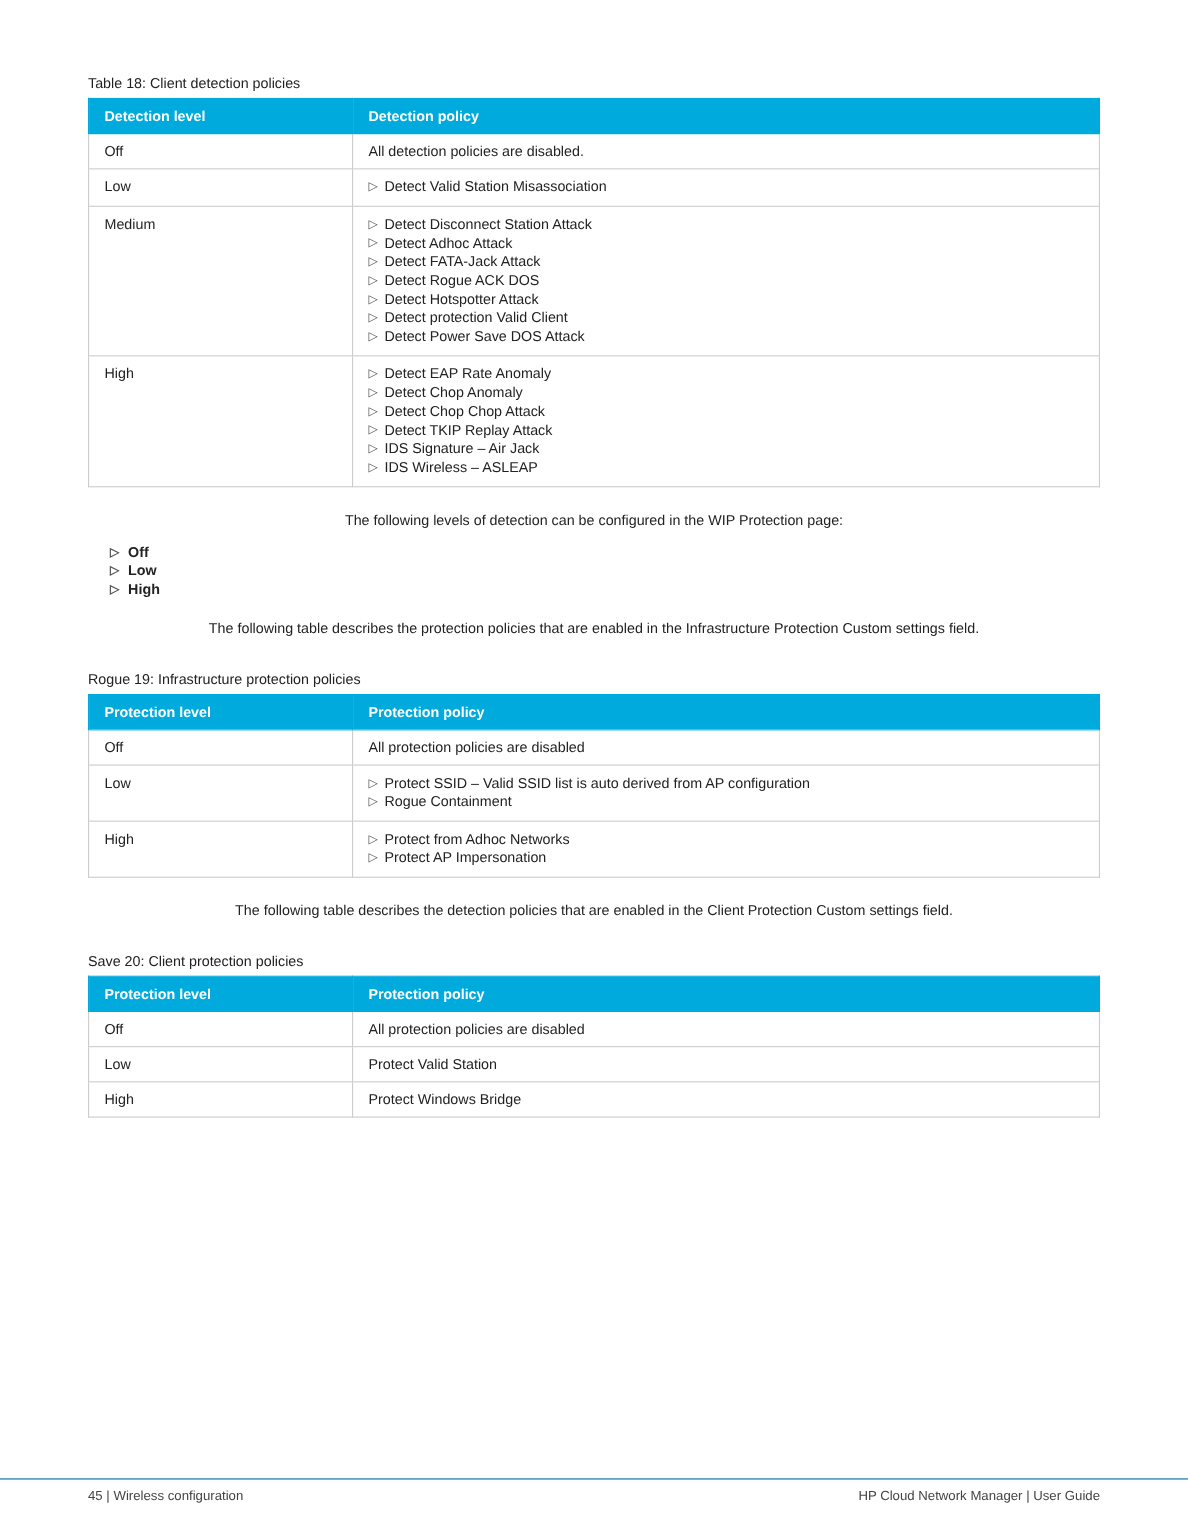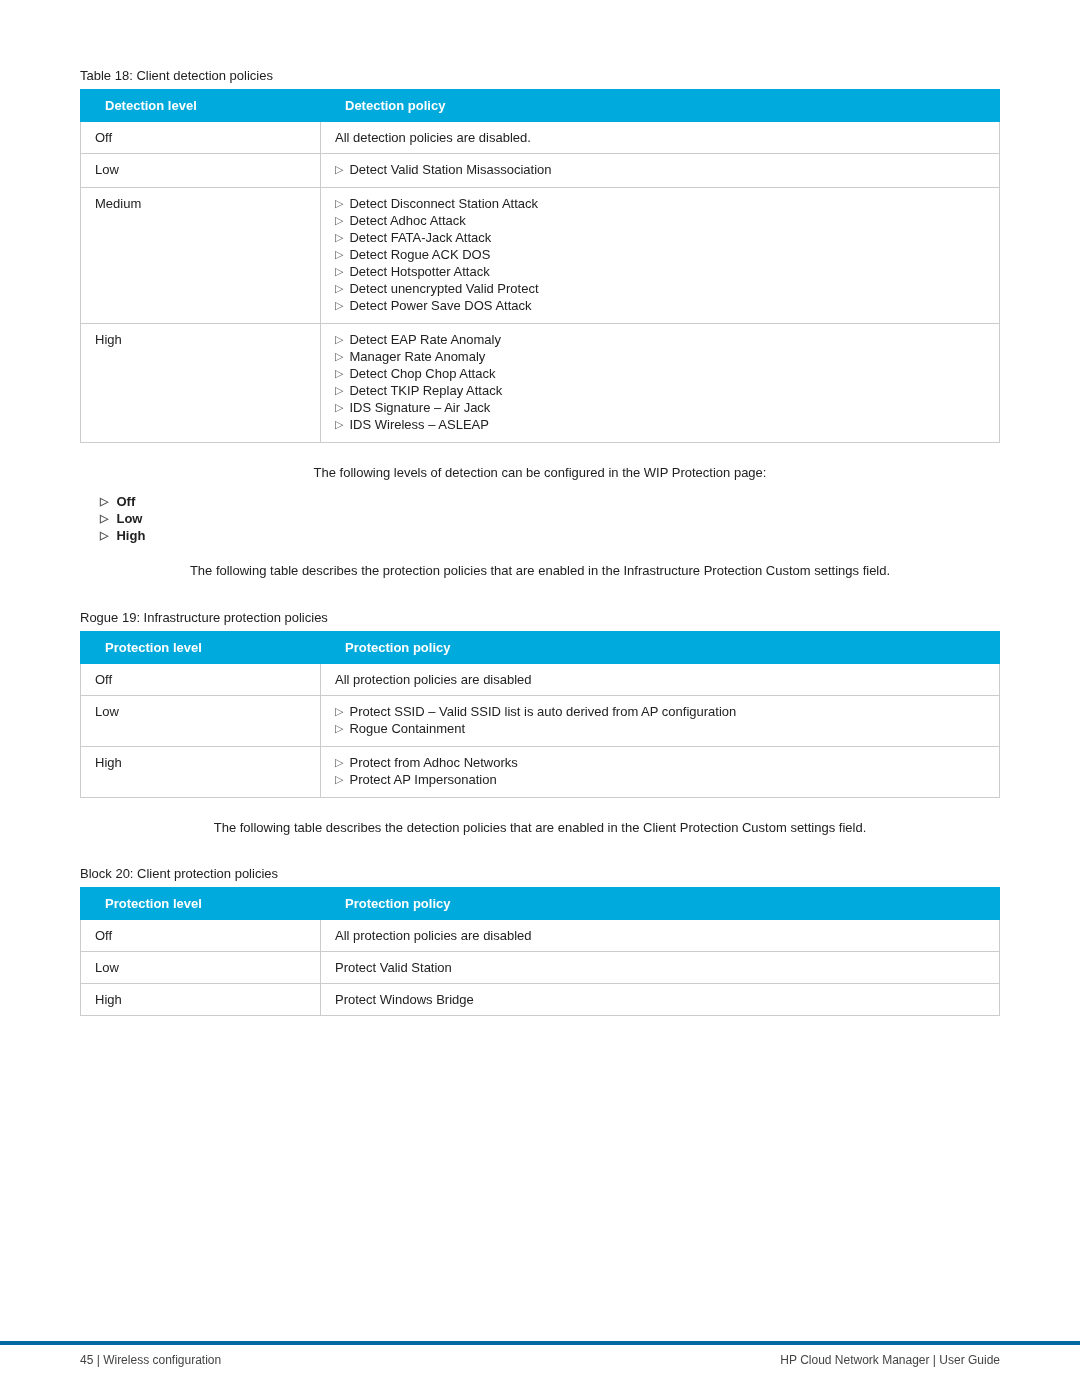--- a/index.html
+++ b/index.html
@@ -26,21 +26,21 @@
     table {
       width: 100%;
       border-collapse: collapse;
       margin-bottom: 20px;
       border: 1px solid #ccc;
     }
     table th {
       background-color: #00aadd;
       color: #fff;
       font-weight: bold;
-      padding: 8px 24px;
+      padding: 8px 14px;
       text-align: left;
       border: 1px solid #00aadd;
     }
     table td {
       padding: 8px 14px;
       vertical-align: top;
       border: 1px solid #ccc;
     }
     table tr:nth-child(even) td {
       background-color: #fff;
@@ -96,21 +96,21 @@
       position: fixed;
       bottom: 30px;
       left: 0;
       right: 0;
       width: 1080px;
       display: flex;
       justify-content: space-between;
       padding: 0 80px;
       font-size: 12px;
       color: #444;
-      border-top: 4px solid #0369a1;
+      border-top: 1px solid #0369a1;
       padding-top: 8px;
     }
   </style>
 </head>
 <body>
 
 <div class="table-caption">
   <span>Table 18:</span><span> Client detection policies</span>
 </div>
 
@@ -156,40 +156,40 @@
             <li>
               <span class="arrow">▷</span>
               <span>Detect Rogue ACK DOS</span>
             </li>
             <li>
               <span class="arrow">▷</span>
               <span>Detect Hotspotter Attack</span>
             </li>
             <li>
               <span class="arrow">▷</span>
-              <span>Detect unencrypted Valid Protect</span>
+              <span>Detect protection Valid Client</span>
             </li>
             <li>
               <span class="arrow">▷</span>
               <span>Detect Power Save DOS Attack</span>
             </li>
           </ul>
         </td>
       </tr>
       <tr>
         <td style="width: 240px;">High</td>
         <td>
           <ul class="bullet-list">
             <li>
               <span class="arrow">▷</span>
               <span>Detect EAP Rate Anomaly</span>
             </li>
             <li>
               <span class="arrow">▷</span>
-              <span>Manager Rate Anomaly</span>
+              <span>Detect Chop Anomaly</span>
             </li>
             <li>
               <span class="arrow">▷</span>
               <span>Detect Chop Chop Attack</span>
             </li>
             <li>
               <span class="arrow">▷</span>
               <span>Detect TKIP Replay Attack</span>
             </li>
             <li>
@@ -274,21 +274,21 @@
         </td>
       </tr>
     </tbody>
 </table>
 
 <p class="paragraph">
   <span>The following table describes the detection policies that are enabled in the Client Protection </span><span class="bold">Custom settings</span><span> field.</span>
 </p>
 
 <div class="table-caption">
-  <span>Block 20:</span><span>  Client protection policies</span>
+  <span>Save 20:</span><span>  Client protection policies</span>
 </div>
 
 <table>
   <thead>
     <tr>
       <th>Protection level</th>
       <th>Protection policy</th>
     </tr>
   </thead>
   <tbody id="table20-body">

